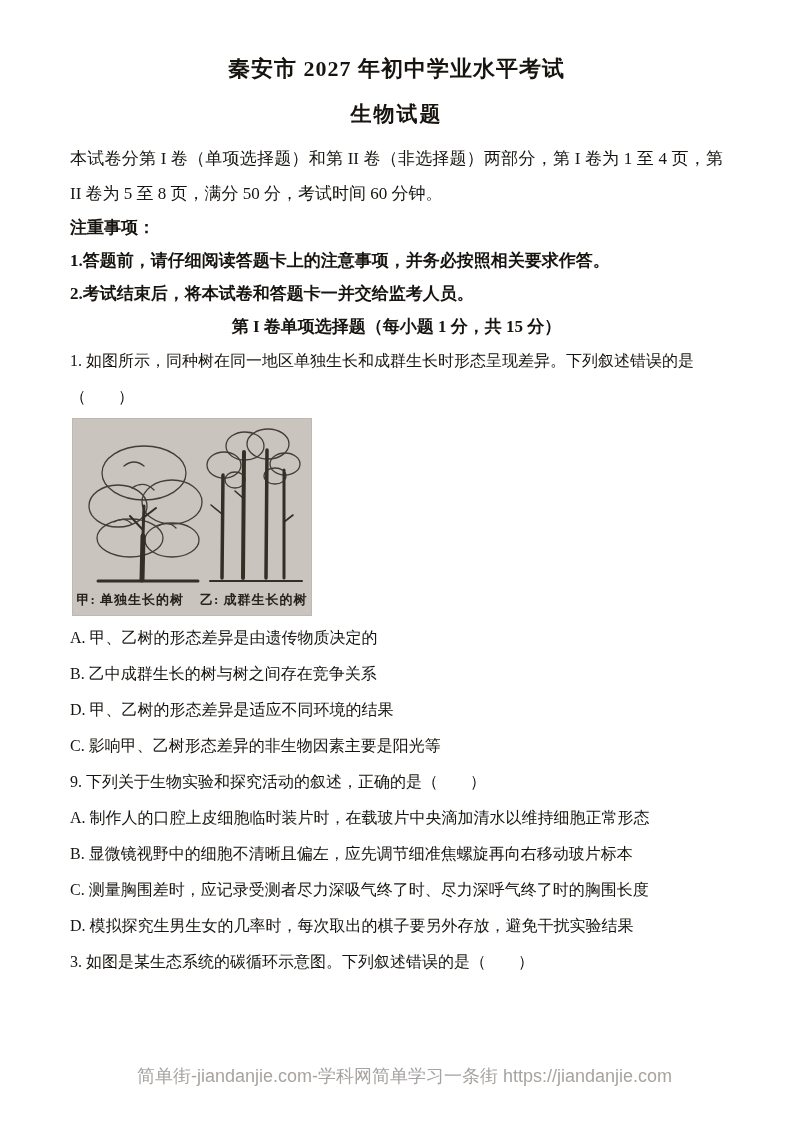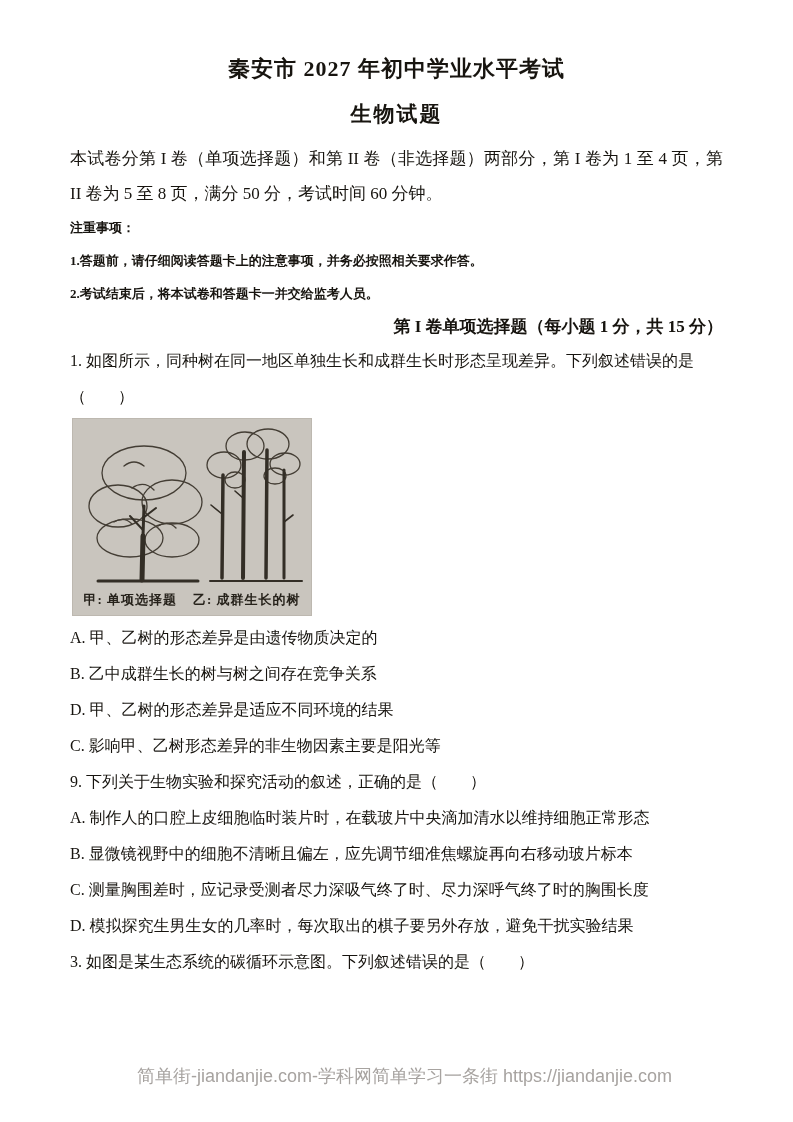--- a/index.html
+++ b/index.html
@@ -30,29 +30,29 @@
   }
   .intro {
     font-weight: normal;
     font-size: 17px;
     line-height: 35px;
     text-align: justify;
     margin: 0;
   }
   .note-line {
     font-weight: bold;
-    font-size: 13px;
+    font-size: 17px;
     line-height: 33px;
     margin: 0;
   }
   .section-heading {
     font-weight: bold;
     font-size: 17px;
     line-height: 33px;
-    text-align: right;
+    text-align: center;
     margin: 0;
   }
   .stem, .opt {
     font-size: 16px;
     line-height: 36px;
     margin: 0;
   }
 
   .figure {
     position: relative;
@@ -133,21 +133,21 @@
           <path d="M194,160 L195,32" stroke-width="3.5"></path>
           <path d="M212,160 L212,52" stroke-width="3"></path>
           <path d="M150,96 l-11,-9 M212,104 l9,-7 M171,80 l-8,-7" stroke-width="1.6"></path>
 
           <path d="M26,163 h100" stroke-width="3"></path>
           <path d="M138,163 h92" stroke-width="2"></path>
         </g>
       </svg>
     </span>
     <div class="fig-labels">
-      <span>甲: 单项选择题</span>
+      <span>甲: 单独生长的树</span>
       <span>乙: 成群生长的树</span>
     </div>
   </div>
 
   <p class="opt">A. 甲、乙树的形态差异是由遗传物质决定的</p>
   <p class="opt">B. 乙中成群生长的树与树之间存在竞争关系</p>
   <p class="opt">D. 甲、乙树的形态差异是适应不同环境的结果</p>
   <p class="opt">C. 影响甲、乙树形态差异的非生物因素主要是阳光等</p>
 
   <p class="stem">9. 下列关于生物实验和探究活动的叙述，正确的是（　　）</p>

